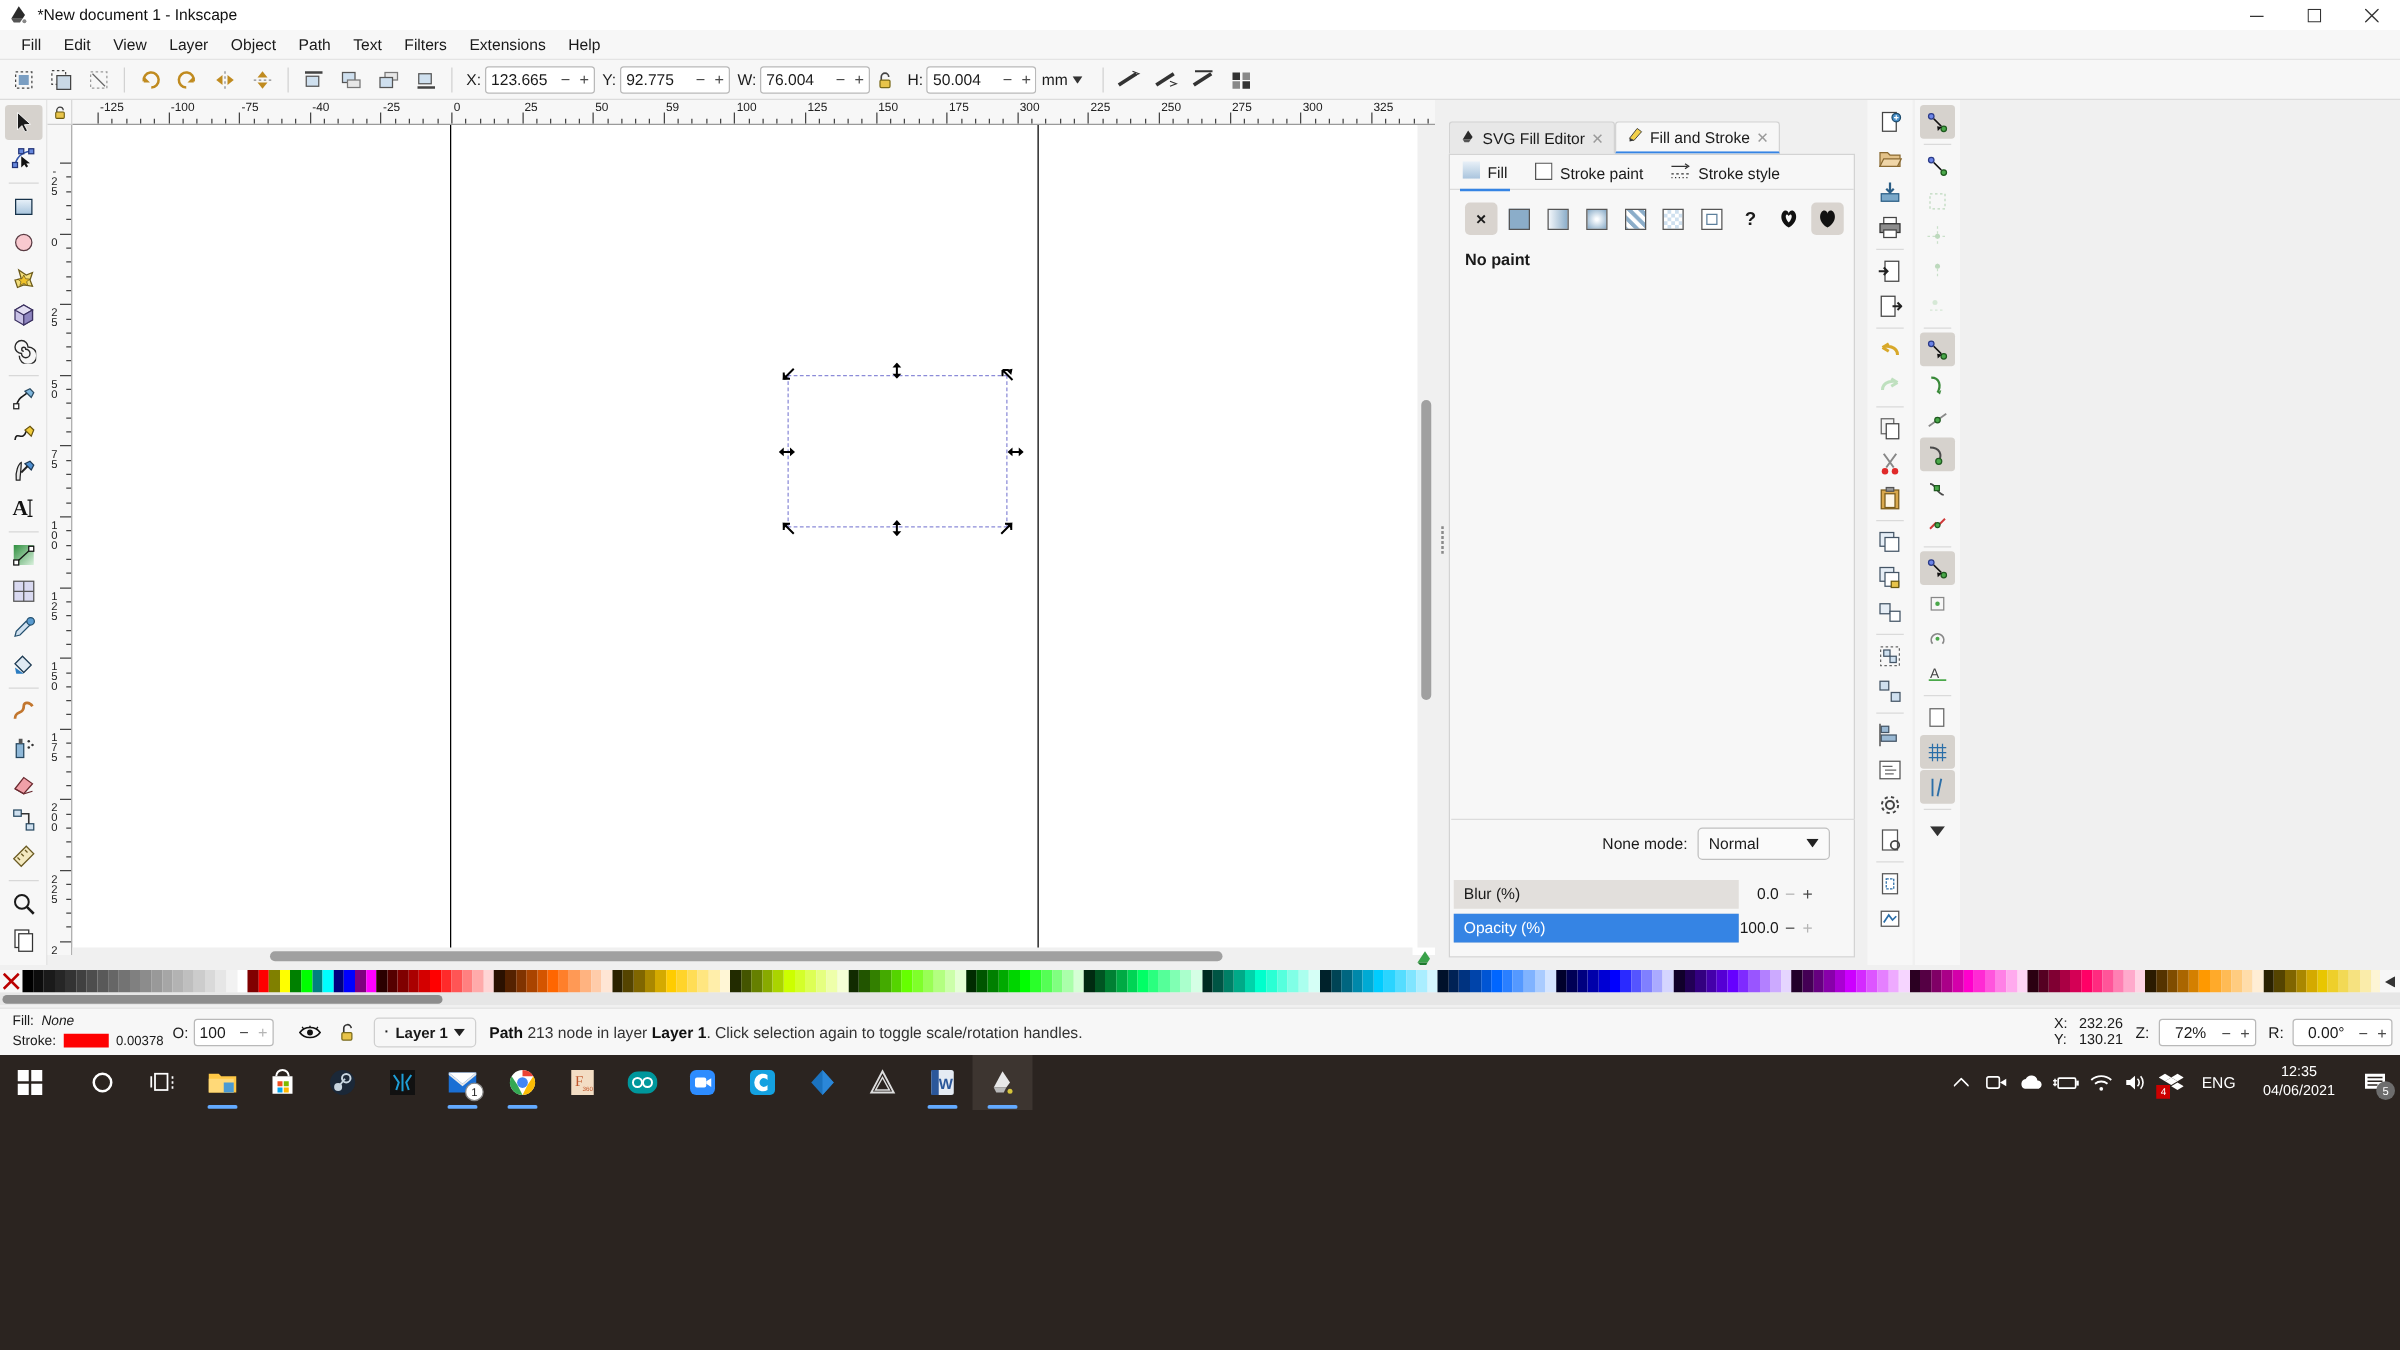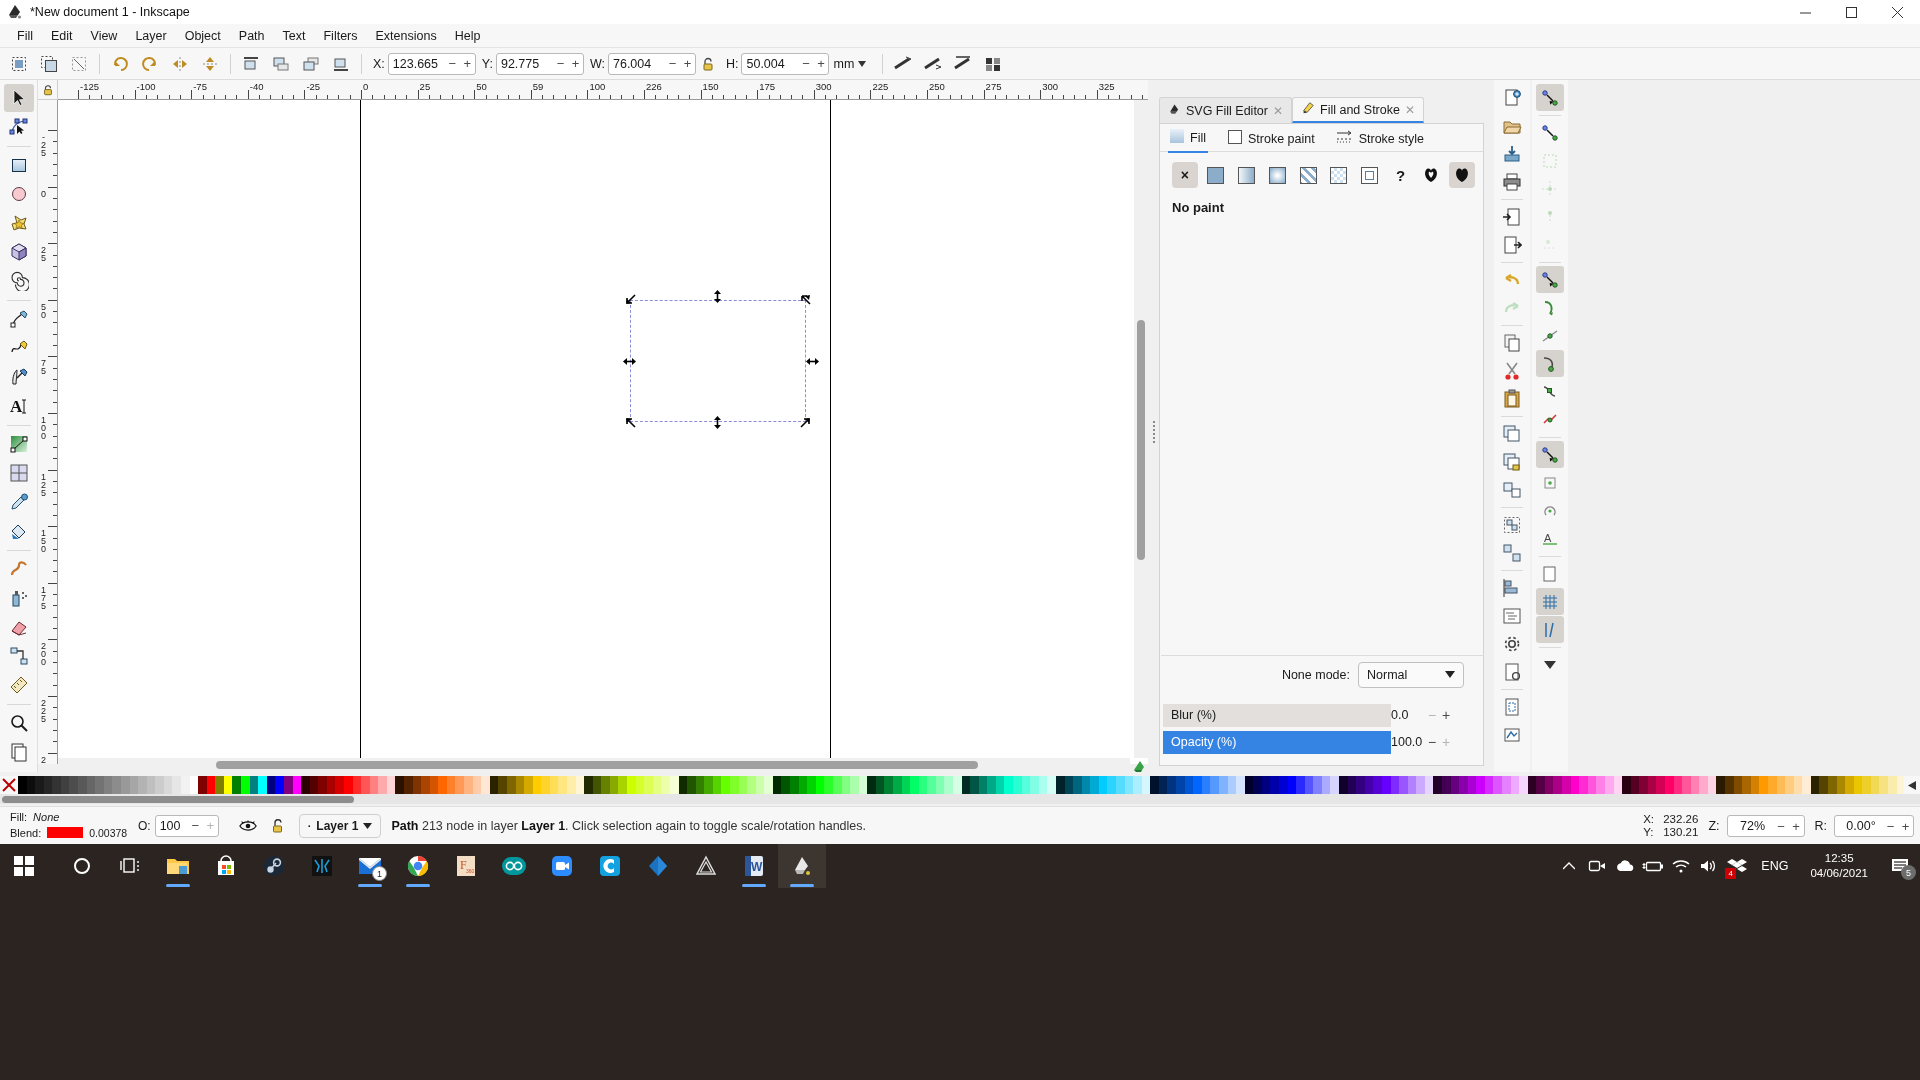--- a/index.html
+++ b/index.html
@@ -173,21 +173,21 @@
     display:flex; align-items:center;
   }
   .sliderrow.blur{ bottom:37px; }
   .sliderrow.opacity{ bottom:10px; }
   .strack{
     position:relative; width:228px; height:23px; margin-left:2px; background:#e2dfdc;
     display:flex; align-items:center;
   }
   .strack .fill{ position:absolute;left:0;top:0;height:23px;background:#3584e4; }
   .strack .lbl{ position:relative; z-index:2; font-size:12.5px; padding-left:8px; }
-  .sval{ width:34px; font-size:12.5px; padding-right:2px; }
+  .sval{ width:34px; text-align:right; font-size:12.5px; padding-right:2px; }
   .sbtns{ display:flex; align-items:center; }
   .sbtns span{ width:14px; text-align:center; font-size:14px; color:#4a4a4a;}
 
   
   .cmdbar-r{
     position:absolute; left:1494px; top:80px; width:36px; height:692px;
     background:#f7f7f7; display:flex;flex-direction:column;align-items:center;padding-top:4px;
   }
   .snapbar{
     position:absolute; left:1532px; top:80px; width:36px; height:692px;
@@ -683,21 +683,21 @@
       <div class="tick minor" style="left: 495.44px;"></div>
       <div class="tick minor" style="left: 506.76px;"></div>
       <div class="tick minor" style="left: 518.08px;"></div>
       <div class="tick major" style="left: 529.4px;"></div>
       <div class="tlabel" style="left: 531.4px;">100</div>
       <div class="tick minor" style="left: 540.72px;"></div>
       <div class="tick minor" style="left: 552.04px;"></div>
       <div class="tick minor" style="left: 563.36px;"></div>
       <div class="tick minor" style="left: 574.68px;"></div>
       <div class="tick major" style="left: 586px;"></div>
-      <div class="tlabel" style="left: 588px;">226</div>
+      <div class="tlabel" style="left: 588px;">125</div>
       <div class="tick minor" style="left: 597.32px;"></div>
       <div class="tick minor" style="left: 608.64px;"></div>
       <div class="tick minor" style="left: 619.96px;"></div>
       <div class="tick minor" style="left: 631.28px;"></div>
       <div class="tick major" style="left: 642.6px;"></div>
       <div class="tlabel" style="left: 644.6px;">150</div>
       <div class="tick minor" style="left: 653.92px;"></div>
       <div class="tick minor" style="left: 665.24px;"></div>
       <div class="tick minor" style="left: 676.56px;"></div>
       <div class="tick minor" style="left: 687.88px;"></div>
@@ -1602,21 +1602,21 @@
     <div class="thumb"></div>
   </div>
 
   <div class="statusbar">
     <div class="fs-block">
       <div class="r1">
         <span class="fs-lab">Fill:</span>
         <span class="fs-none">None</span>
       </div>
       <div class="r2">
-        <span class="fs-lab">Blend:</span>
+        <span class="fs-lab">Stroke:</span>
         <span class="fs-col"></span>
         <span class="fs-w">0.00378</span>
       </div>
     </div>
 
     <span class="o-label" style="margin-left:42px">O:</span>
     <div class="spin" style="margin-left:4px">
       <input style="width: 32px;" readonly="" value="100">
       <span class="mn">−</span>
       <span class="pl" style="color:#b5b5b5">+</span>

